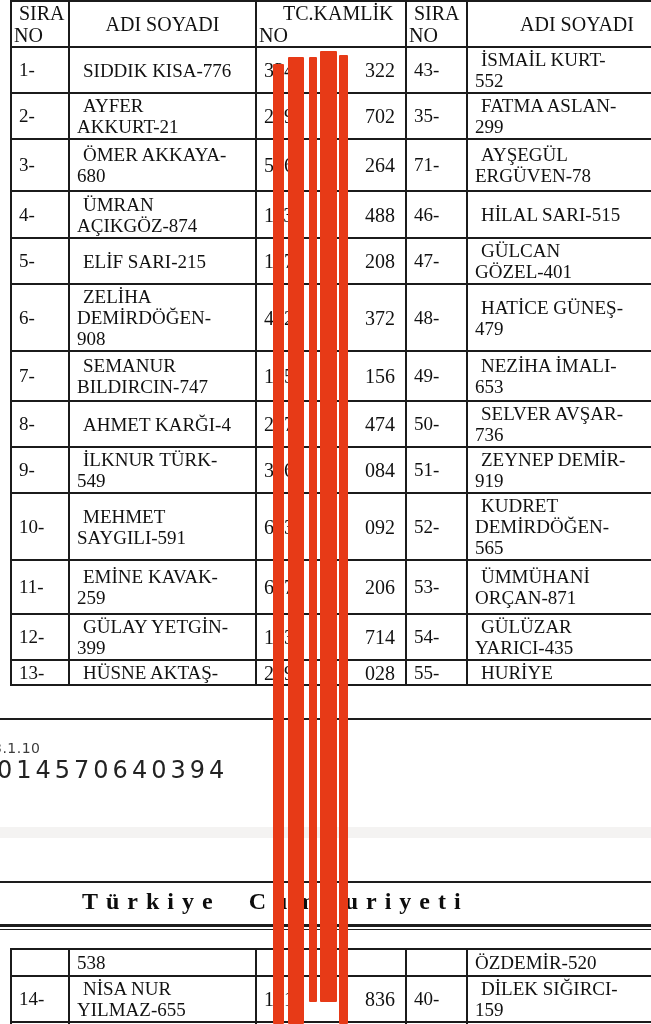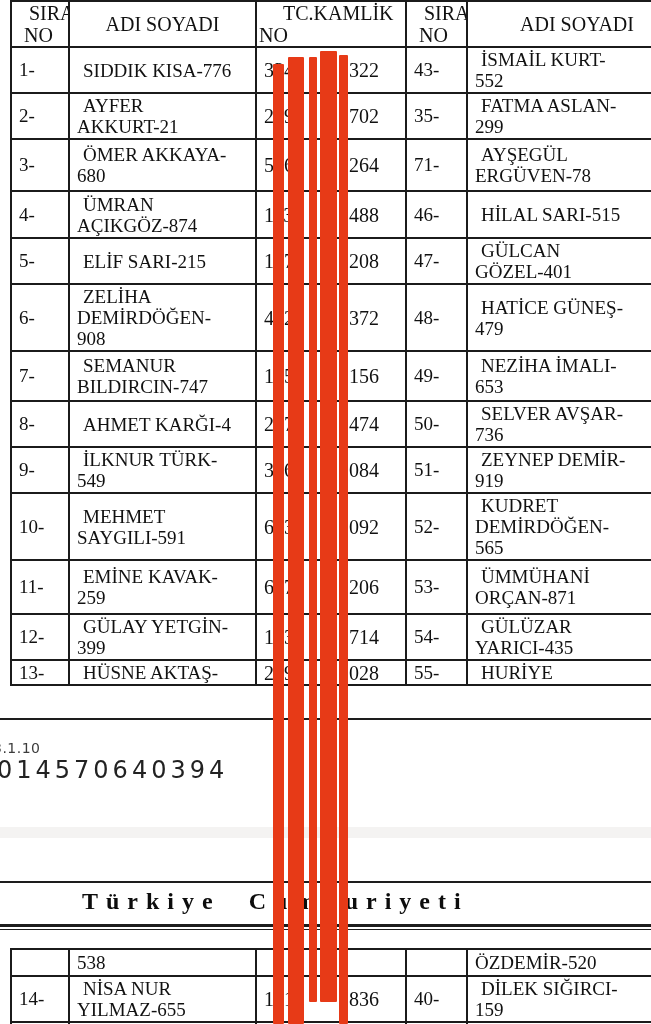--- a/index.html
+++ b/index.html
@@ -7,23 +7,23 @@
         font-family:"Liberation Serif",serif;color:#111;}
   table.doc{position:absolute;left:10px;border-collapse:collapse;table-layout:fixed;width:676px;}
   #table1{top:0;}
   #table2{top:948px;}
   td{border:2px solid #1b1b1b;vertical-align:middle;overflow:hidden;padding:0;}
   .c-no{font-size:19px;padding-left:7px;}
   .c-name{font-size:19px;line-height:21px;white-space:pre-line;text-indent:6px;padding:1px 7px;}
   .no-indent{text-indent:0;}
   .c-tc{position:relative;font-size:20px;}
   .tc-left{position:absolute;left:7px;top:50%;transform:translateY(-50%);}
-  .tc-right{position:absolute;left:92px;top:50%;transform:translateY(-50%);}
+  .tc-right{position:absolute;left:92px;top:50%;transform:translateY(-50%);padding-left:16px;}
   .hd{font-size:20px;line-height:22px;white-space:pre-line;}
-  .hd-sira{text-indent:5px;padding-left:12px;}
+  .hd-sira{text-indent:5px;padding-left:2px;}
   .hd-adi{text-align:center;}
   .hd-tc{text-indent:24px;padding-left:2px;}
   .hline{position:absolute;left:0;width:651px;background:#1d1d1d;}
   .grayband{position:absolute;left:0;width:651px;background:#f4f3f2;}
   .banner-title{position:absolute;left:82px;top:888px;font-size:24px;font-weight:bold;
         letter-spacing:8px;word-spacing:14px;color:#0d0d0d;white-space:nowrap;}
   .foot-small{position:absolute;left:-7px;top:740px;font-family:"DejaVu Sans",sans-serif;
         font-size:14px;color:#3c3c3c;letter-spacing:0.5px;}
   .foot-number{position:absolute;left:-3px;top:756px;font-family:"DejaVu Sans",sans-serif;
         font-size:24px;color:#222;letter-spacing:4px;}

